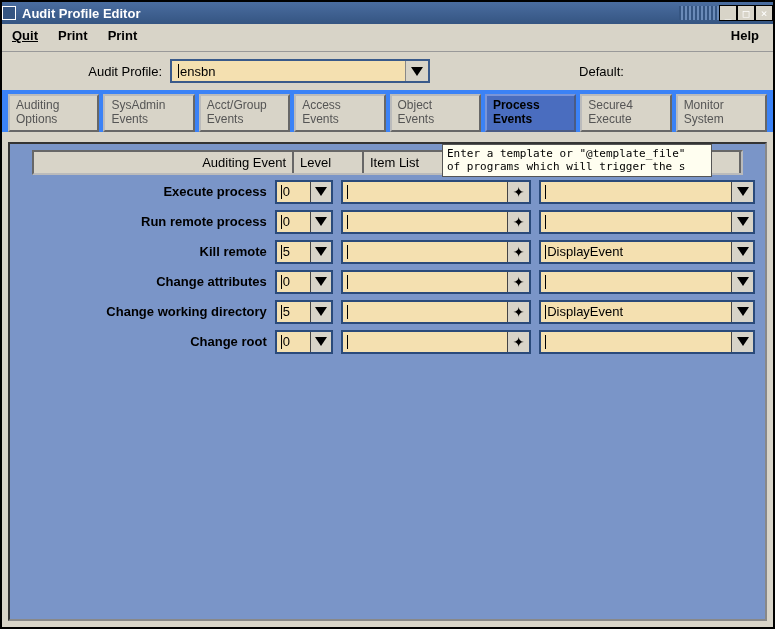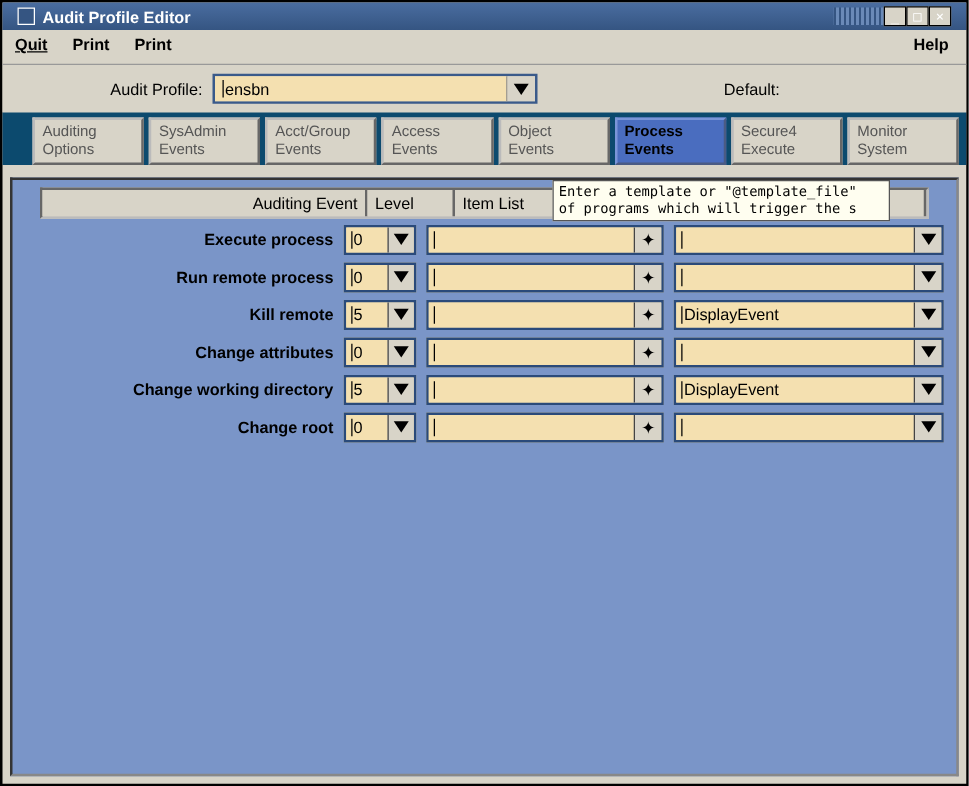--- a/index.html
+++ b/index.html
@@ -1,34 +1,34 @@
 <!DOCTYPE html>
 <html><head>
 <meta charset="utf-8">
 <style>
   * { box-sizing: border-box; margin: 0; padding: 0; }
   body { font-family: Arial, Helvetica, sans-serif; font-size: 13px; background: #fff; }
   .window { width: 775px; height: 629px; border: 2px solid #000; background: #d8d4c8; display: flex; flex-direction: column; }
-  .titlebar { background: linear-gradient(#4a6da0, #355582); color: #fff; display: flex; align-items: center; padding: 2px 12px; height: 22px; }
+  .titlebar { background: linear-gradient(#4a6da0, #355582); color: #fff; display: flex; align-items: center; padding: 2px 0; height: 22px; }
   .titlebar-icon { width: 14px; height: 14px; border: 1px solid #fff; margin-right: 6px; background: #355582; }
   .titlebar-text { flex: 1; font-size: 13px; font-weight: bold; }
   .titlebar-decoration { width: 40px; height: 14px; background: repeating-linear-gradient(90deg,#355582 0 2px,#6a8ab8 2px 4px); margin-right: auto; }
   .titlebar-btns { display: flex; gap: 0; }
   .titlebar-btn { width: 18px; height: 16px; border: 1px solid #000; background: #d8d4c8; display: flex; align-items: center; justify-content: center; font-size: 11px; font-family: monospace; cursor: pointer; }
   .menubar { display: flex; align-items: flex-start; padding: 4px 10px; background: #d8d4c8; border-bottom: 1px solid #999; height: 28px; }
   .menu-item { margin-right: 20px; cursor: pointer; font-weight: bold; }
   .menu-item .ul { text-decoration: underline; }
   .menu-spacer { flex: 1; }
   .profile-row { display: flex; align-items: center; padding: 6px 0; background: #d8d4c8; height: 38px; }
   .profile-label { width: 168px; text-align: right; padding-right: 8px; }
   .profile-select { width: 260px; height: 24px; display: flex; border: 2px solid #3a5a8a; }
   .profile-select-input { flex: 1; background: #f4e0b0; padding: 2px 6px; display: flex; align-items: center; border-right: 1px solid #888;}
   .profile-select-btn { width: 22px; background: #d8d4c8; display: flex; align-items: center; justify-content: center; cursor: pointer;}
   .default-label { flex: 1; text-align: center; }
-  .tabs { display: flex; gap: 4px; padding: 4px 6px 0 24px; background: #0c4a6e; }
+  .tabs { display: flex; gap: 4px; padding: 4px 6px 0 6px; background: #3b82f6; }
   .tab { flex: 1; border: 2px outset #bbb; background: #d8d4c8; padding: 3px 6px; font-size: 12px; color: #555; cursor: pointer; line-height: 1.15; min-height: 34px; display: flex; align-items: center;}
   .tab.active { background: #4a6dbf; color: #000; border: 2px outset #7a95d8; font-weight: bold; }
   .headers { display: flex; background: #d8d4c8; margin: 0 12px; border: 2px inset #bbb; }
   .header-cell { padding: 3px 6px; border-right: 2px outset #bbb; font-size: 13px; background:#d8d4c8; }
   .hc-event { width: 260px; text-align: right; }
   .hc-level { width: 70px; }
   .hc-item { width: 200px; }
   .hc-script { flex: 1; }
   .content { flex: 1; background: #7a95c8; border: 2px inset #888; margin: 10px 6px 6px 6px; padding: 6px 10px; position: relative; overflow: hidden;}
   .content-inner { margin-top: 0; }

